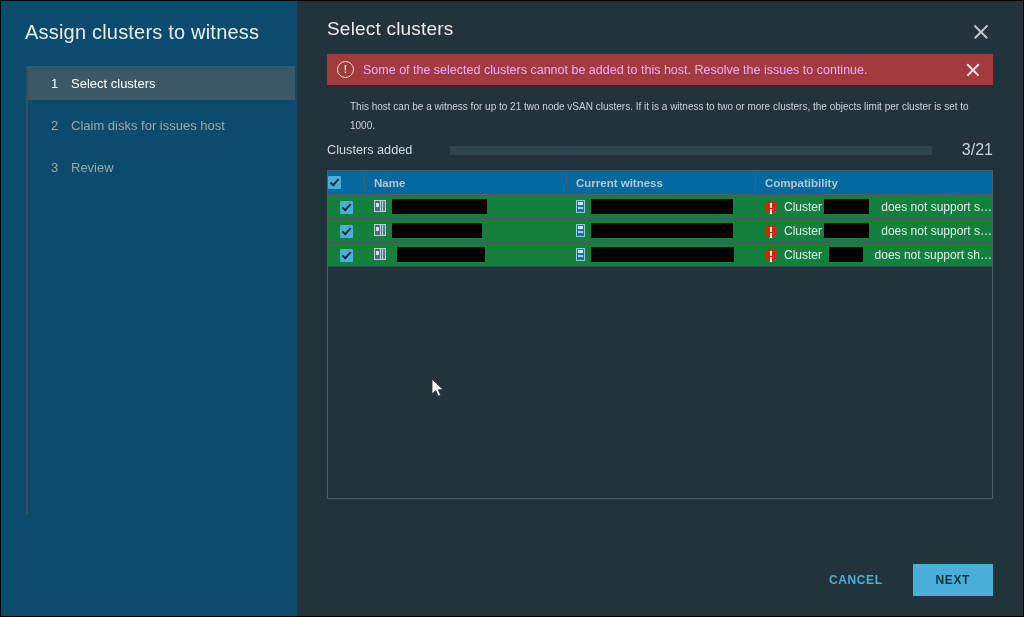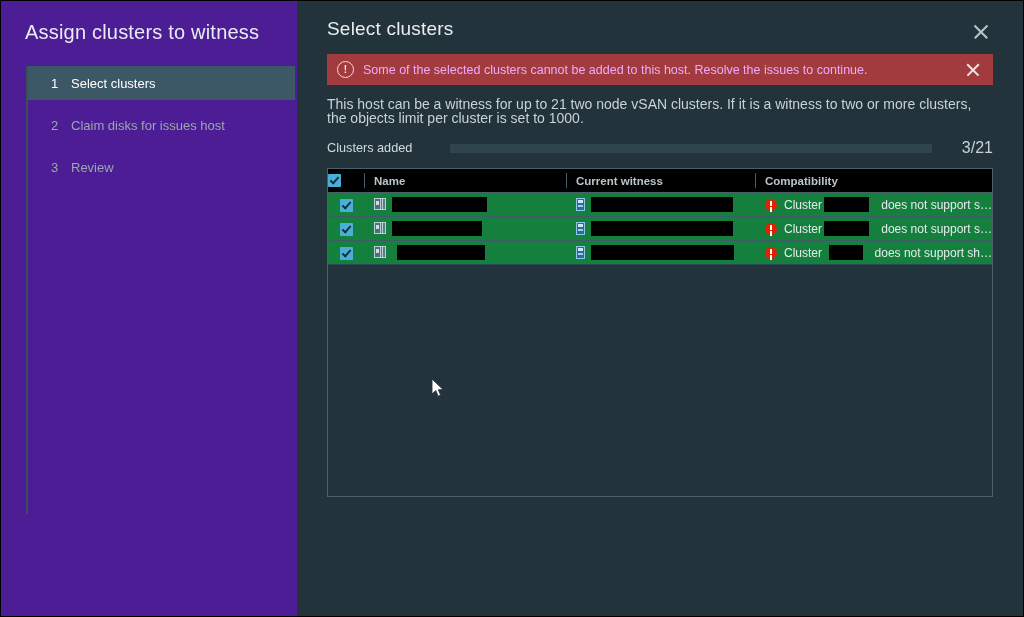--- a/index.html
+++ b/index.html
@@ -24,21 +24,21 @@
     display: flex;
     background: #1b2a32;
     border: 1px solid #000;
     box-sizing: border-box;
   }
 
   
   .nav-panel {
     width: 296px;
     flex: 0 0 296px;
-    background: #4c1d95;
+    background: #0c4a6e;
     box-sizing: border-box;
     padding: 0;
     position: relative;
   }
   .nav-title {
     font-size: 20px;
     font-weight: 400;
     color: #eaedf0;
     padding: 20px 0 0 24px;
     letter-spacing: .2px;
@@ -156,29 +156,30 @@
     position: absolute;
     left: 2px; top: 9px;
     width: 16px; height: 1.6px;
     background: #f3e4e4;
   }
   .alert-close::before { transform: rotate(45deg); }
   .alert-close::after  { transform: rotate(-45deg); }
 
   .desc {
     margin-top: 12px;
-    font-size: 14px;
-    line-height: 14px;
+    font-size: 10px;
+    line-height: 19px;
     color: #c9d2d6;
     max-width: 645px;
+    margin-left: 23px;
   }
 
   
   .progress-row {
-    margin-top: 14px;
+    margin-top: 6px;
     display: flex;
     align-items: center;
     gap: 18px;
   }
   .progress-label {
     font-size: 12.7px;
     color: #d2dadd;
     flex: 0 0 auto;
     margin-right: 20px;
   }
@@ -209,21 +210,21 @@
     box-sizing: border-box;
     background: #22333b;
     overflow: hidden;
   }
   table.grid {
     width: 100%;
     border-collapse: collapse;
     table-layout: fixed;
   }
   table.grid thead th {
-    background: #000000;
+    background: #0369a1;
     height: 23px;
     font-size: 11.5px;
     font-weight: bold;
     color: #bac4c9;
     text-align: left;
     padding: 0 0 0 10px;
     border-bottom: 1px solid #4a6068;
     position: relative;
   }
   table.grid thead th.divider::before {
@@ -552,20 +553,24 @@
                 <span class="compat-post">does not support sh…</span>
               </span>
             </td>
           </tr>
 
         </tbody>
       </table>
     </div>
 
 
+    <div class="footer">
+      <button class="btn-flat">CANCEL</button>
+      <button class="btn-primary">NEXT</button>
+    </div>
 
   </div>
 
   <svg class="cursor" viewBox="0 0 14 20">
     <polygon points="0,0 0,15 3.8,11.6 6.2,17.2 8.6,16.1 6.3,10.8 11,10.6" fill="#ffffff" stroke="#2b3b44" stroke-width="0.9"></polygon>
   </svg>
 
 </div>
 
 </body></html>

